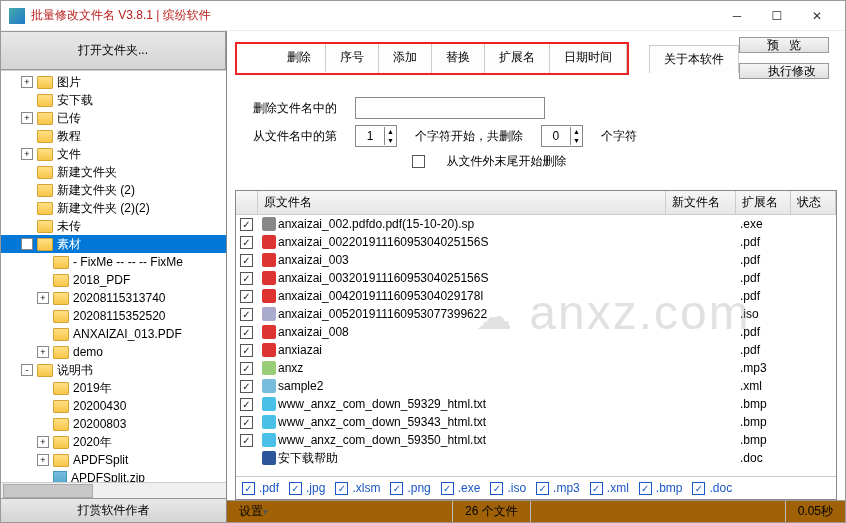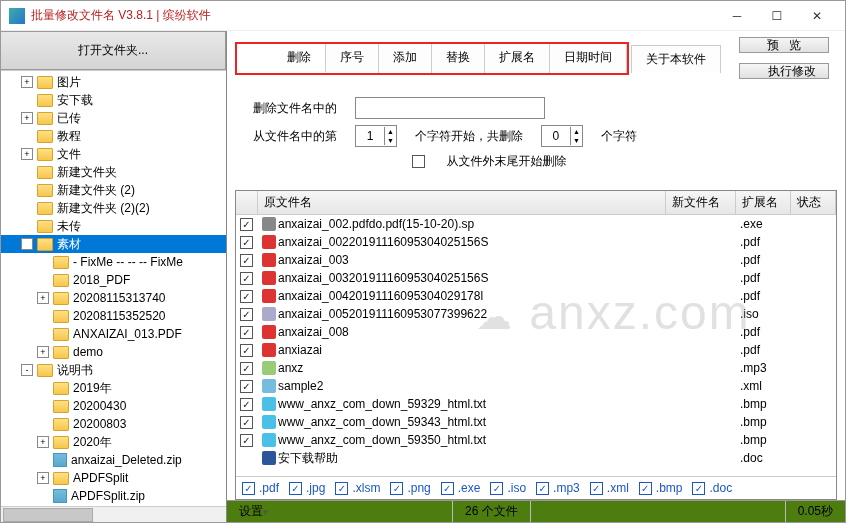--- a/index.html
+++ b/index.html
@@ -26,21 +26,21 @@
 .indent2 { padding-left: 36px; }
 .hscroll { height: 16px; background: #f0f0f0; border-top: 1px solid #ccc; display:flex; align-items:center; }
 .hscroll .thumb { height:14px; width:90px; background:#c8c8c8; margin-left:2px; border:1px solid #aaa; }
 .side-footer { background: linear-gradient(#e8e8e8,#d4d4d4); border-top: 1px solid #999; padding: 3px 6px; text-align: center; }
 
 .main { flex: 1; display: flex; flex-direction: column; }
 .toprow { display: flex; align-items: center; padding: 6px 8px 0 8px; }
 .tabbar { border: 2px solid #e22; display: flex; padding-left: 36px; }
 .tab { padding: 5px 14px; border-right: 1px solid #ccc; background: #fdfdfd; }
 .tab.active { background: #fff; border-bottom: 2px solid #fff; }
-.tabbar-rest { display:flex; margin-left:2px; padding-top:2px; }
+.tabbar-rest { display:flex; margin-left:20px; padding-top:2px; }
 .tabbar-rest .tab { border:1px solid #ccc; border-bottom:none; }
 .rightbtns { margin-left: auto; display: flex; flex-direction: column; gap: 10px; padding-right: 8px; }
 .btn { width: 90px; height: 16px; background: linear-gradient(#f6f6f6,#e1e1e1); border: 1px solid #999; display: flex; align-items: center; justify-content: center; letter-spacing: 10px; padding-left:10px; }
 .btn.small { letter-spacing: 0; padding-left:16px; }
 
 .tabpanel { margin: 4px 110px 6px 16px; padding: 8px 10px; }
 .tabpanel .row { display: flex; align-items: center; margin: 6px 0; gap: 18px; }
 .tabpanel input[type=text] { border: 1px solid #888; height: 22px; width: 190px; padding: 0 4px; }
 .spin { display:flex; align-items:center; border:1px solid #888; height:22px; }
 .spin .val { width: 28px; text-align: center; }
@@ -69,21 +69,21 @@
 .fi.doc { background:#2b579a; }
 .checkmark::after { content:"✓"; font-size:10px; color:#222; }
 .watermark { position:absolute; left:40%; top:70px; font-size:48px; color:rgba(170,170,170,0.35); font-family:Arial; pointer-events:none; letter-spacing:2px; }
 .watermark .logo { font-size:36px; }
 
 .filterbar { display:flex; align-items:center; gap:10px; padding:4px 6px; border-top:1px solid #ccc; color:#1a57c4; }
 .filterbar .f { display:flex; align-items:center; }
 .filterbar .cb { border-color:#1a57c4; }
 .filterbar .cb::after { content:"✓"; font-size:10px; color:#1a57c4; }
 
-.statusbar { display:flex; border-top:1px solid #999; background:#4d7c0f; height:22px; align-items:center; }
+.statusbar { display:flex; border-top:1px solid #999; background:#a16207; height:22px; align-items:center; }
 .statusbar .seg { padding:0 12px; border-right:1px solid #bbb; height:100%; display:flex; align-items:center; }
 .statusbar .seg:first-child { width:226px; }
 .statusbar .last { margin-left:auto; border-right:none; border-left:1px solid #bbb; }
 .dd::after { content:" ▾"; font-size:10px; color:#555; }
 </style>
 </head>
 <body>
 
 <div class="titlebar">
   <div class="app-icon"></div>
@@ -197,39 +197,35 @@
             <span class="toggle empty"></span>
             <span class="folder-icon"></span>
             <span class="label">20200803</span>
           </div>
           <div class="tree-item indent2">
             <span class="toggle">+</span>
             <span class="folder-icon"></span>
             <span class="label">2020年</span>
           </div>
           <div class="tree-item indent2">
-            <span class="toggle empty"></span>
-            <span class="file-icon"></span>
-            <span class="label">anxaizai_Deleted.zip</span>
-          </div>
-          <div class="tree-item indent2">
             <span class="toggle">+</span>
             <span class="folder-icon"></span>
             <span class="label">APDFSplit</span>
           </div>
           <div class="tree-item indent2">
             <span class="toggle empty"></span>
             <span class="file-icon"></span>
             <span class="label">APDFSplit.zip</span>
           </div>
         </div>
     </div>
     <div class="hscroll">
         <div class="thumb"></div>
       </div>
+    <div class="side-footer">打赏软件作者</div>
   </div>
 
   <div class="main">
     <div class="toprow">
       <div class="tabbar" id="tabbar">
           <div class="tab active">删除</div>
           <div class="tab">序号</div>
           <div class="tab">添加</div>
           <div class="tab">替换</div>
           <div class="tab">扩展名</div>

